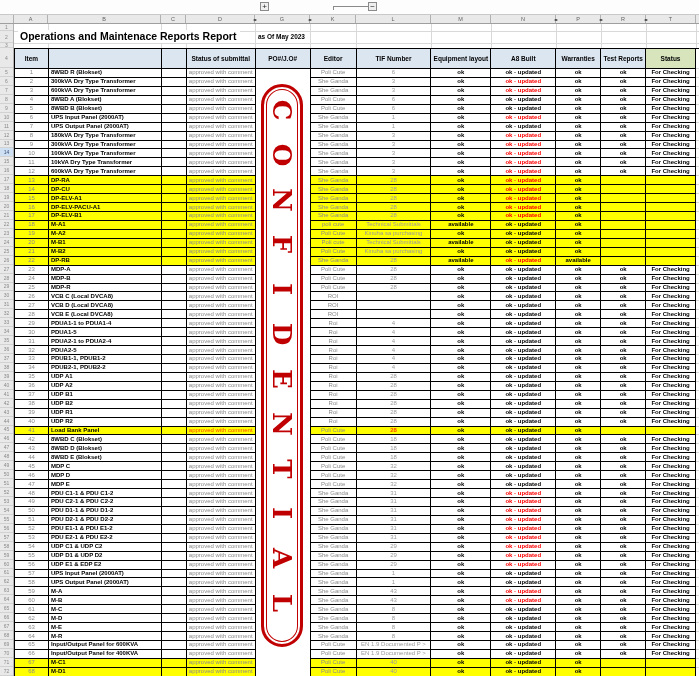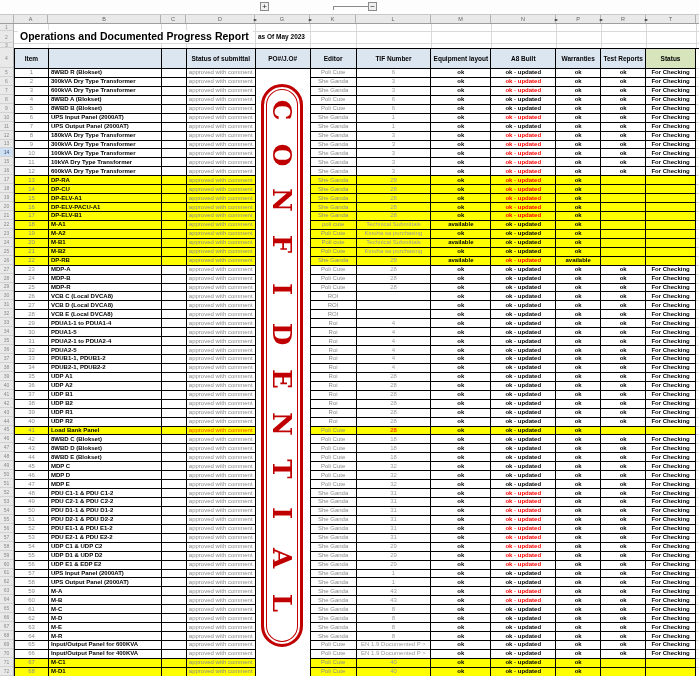--- a/index.html
+++ b/index.html
@@ -177,21 +177,21 @@
       <div class="vline" style="left: 296px;"></div>
       <div class="vline" style="left: 342px;"></div>
       <div class="vline" style="left: 417px;"></div>
       <div class="vline" style="left: 477px;"></div>
       <div class="vline" style="left: 542px;"></div>
       <div class="vline" style="left: 587px;"></div>
       <div class="vline" style="left: 632px;"></div>
       <div class="vline" style="left: 682px;"></div>
       <div class="hline" style="top: 7px;"></div>
       <div class="hline" style="top: 19px;"></div>
-      <span class="title">Operations and Documented Progress Report</span>
+      <span class="title">Operations and Maintenace Reports Report</span>
       <span class="asof">as Of May 2023</span>
     </div>
 
   <div class="tbl" id="tbl">
       <div class="trow hrow">
         <div class="c hc" style="width: 34px;">Item</div>
         <div class="c hc" style="width: 113px;"></div>
         <div class="c hc" style="width: 25px;"></div>
         <div class="c hc" style="width: 69px;">Status of submittal</div>
         <div class="c hc" style="width: 55px;">PO#/J.O#</div>

